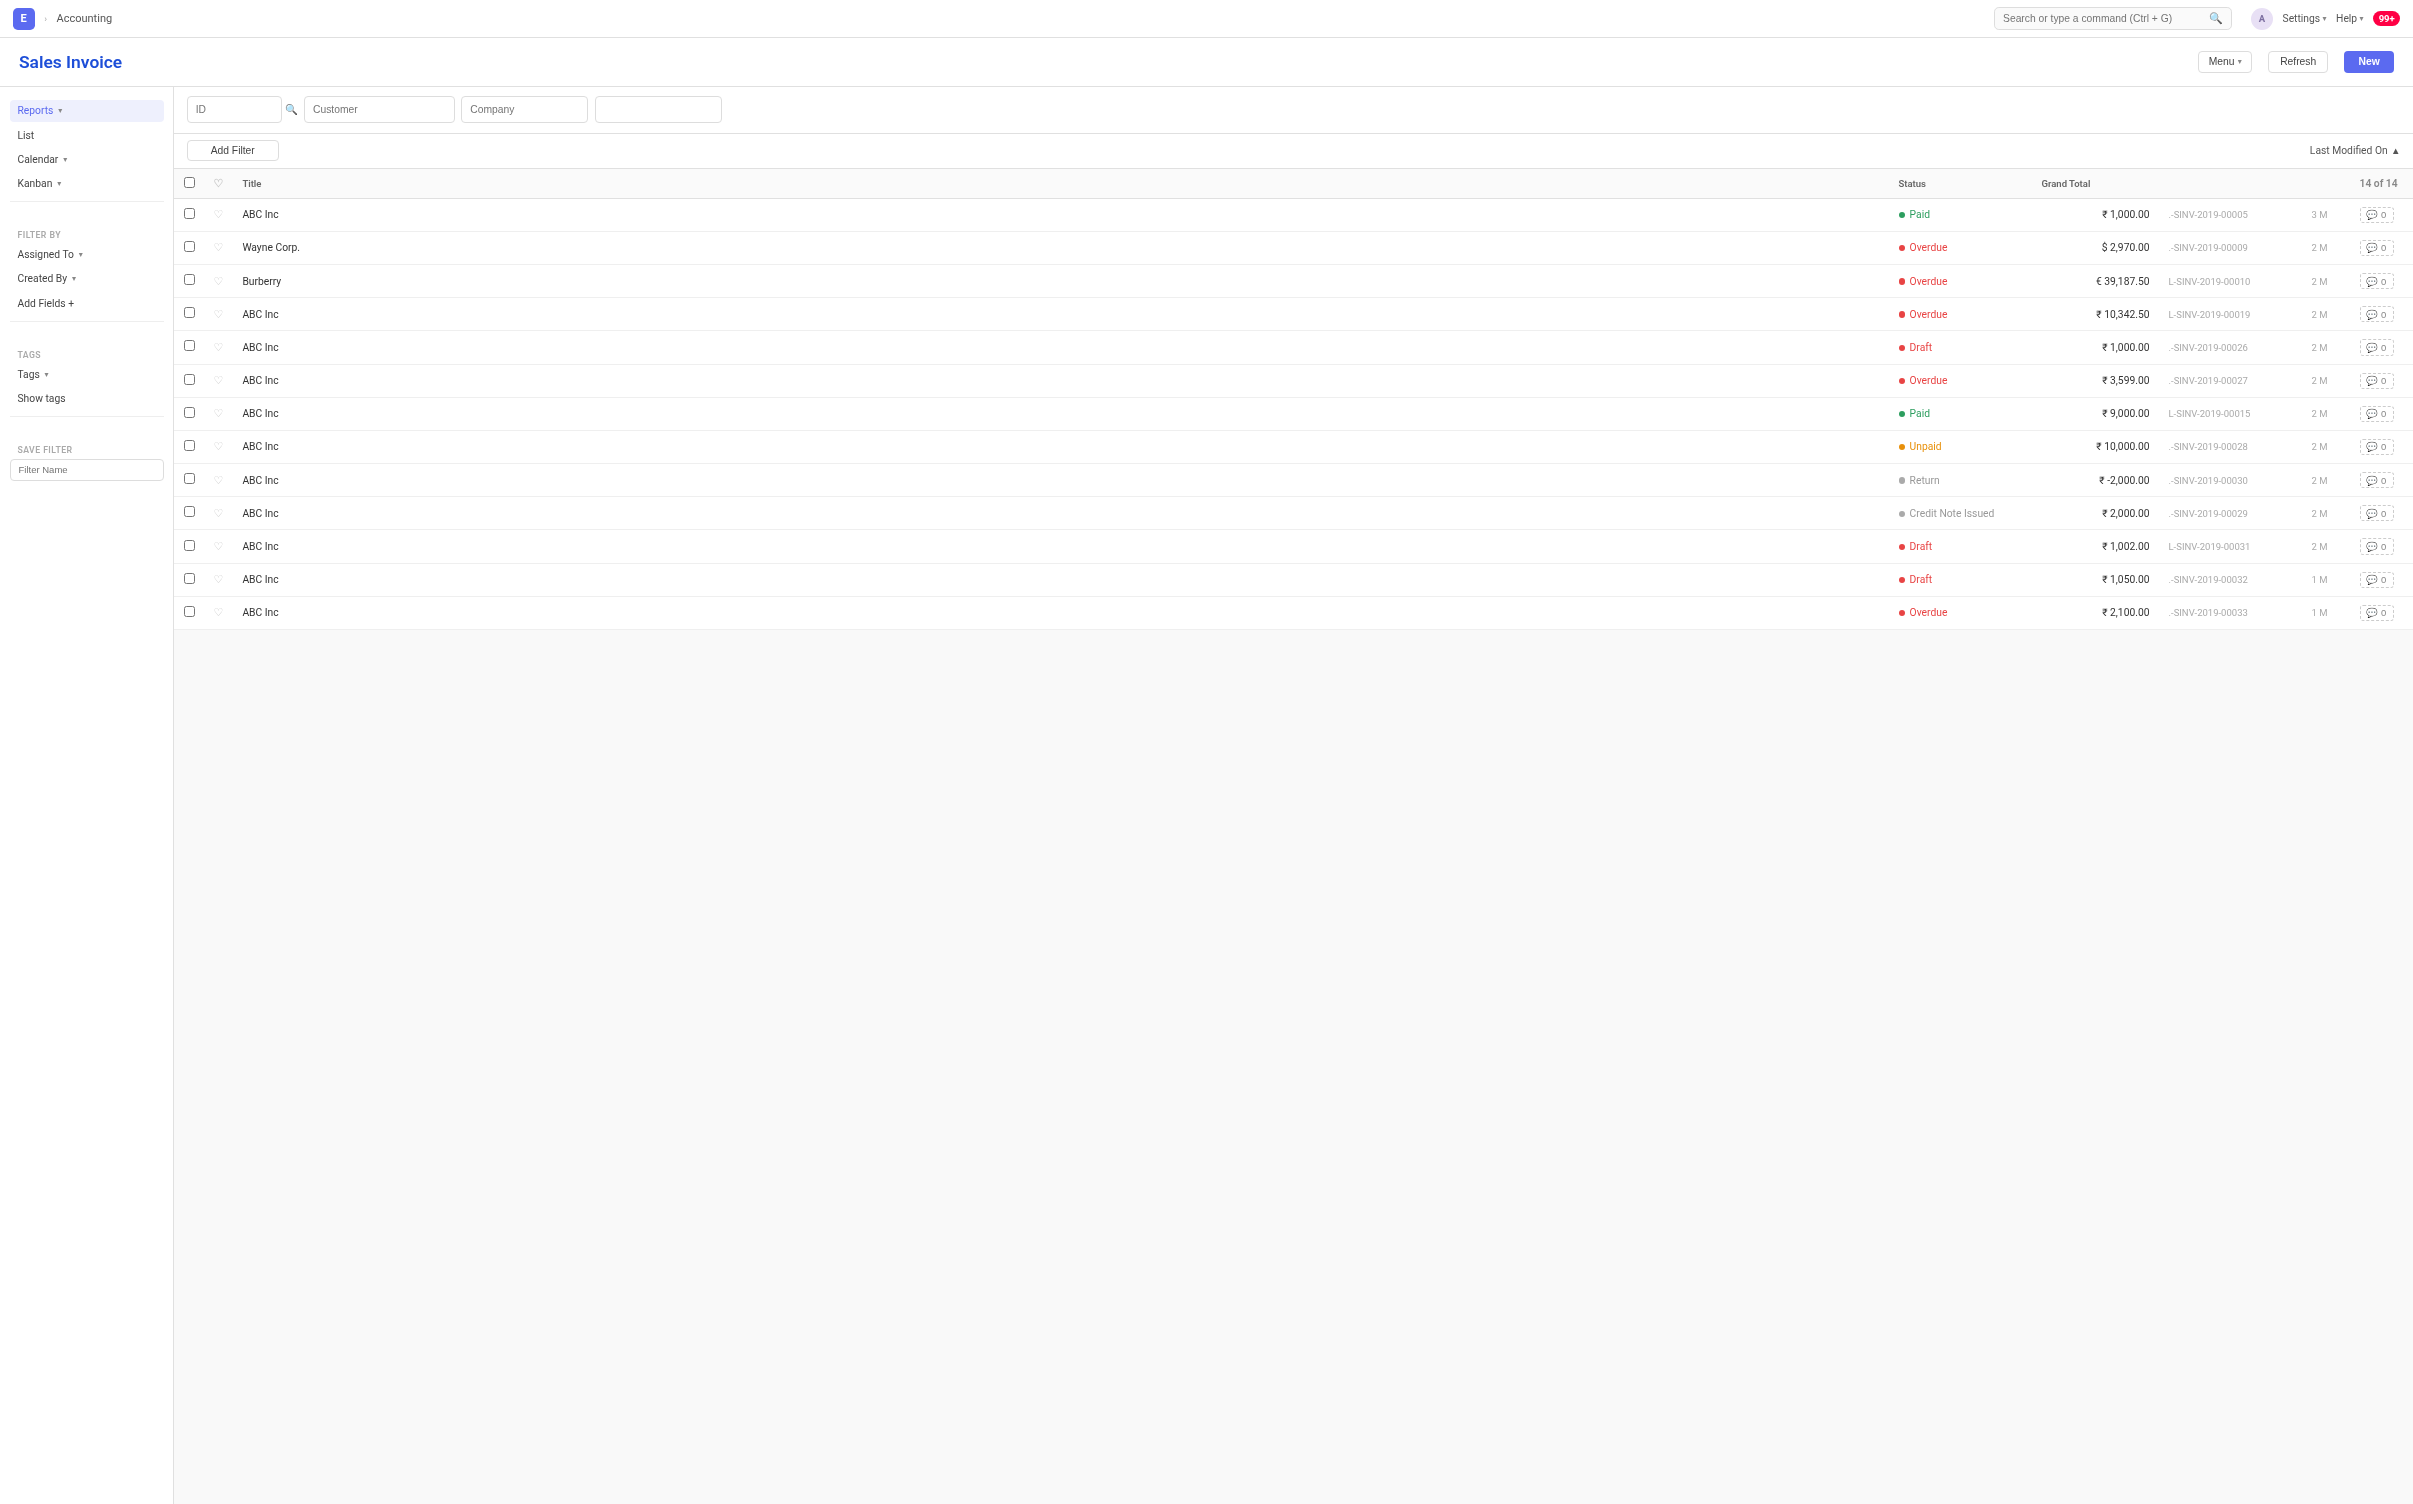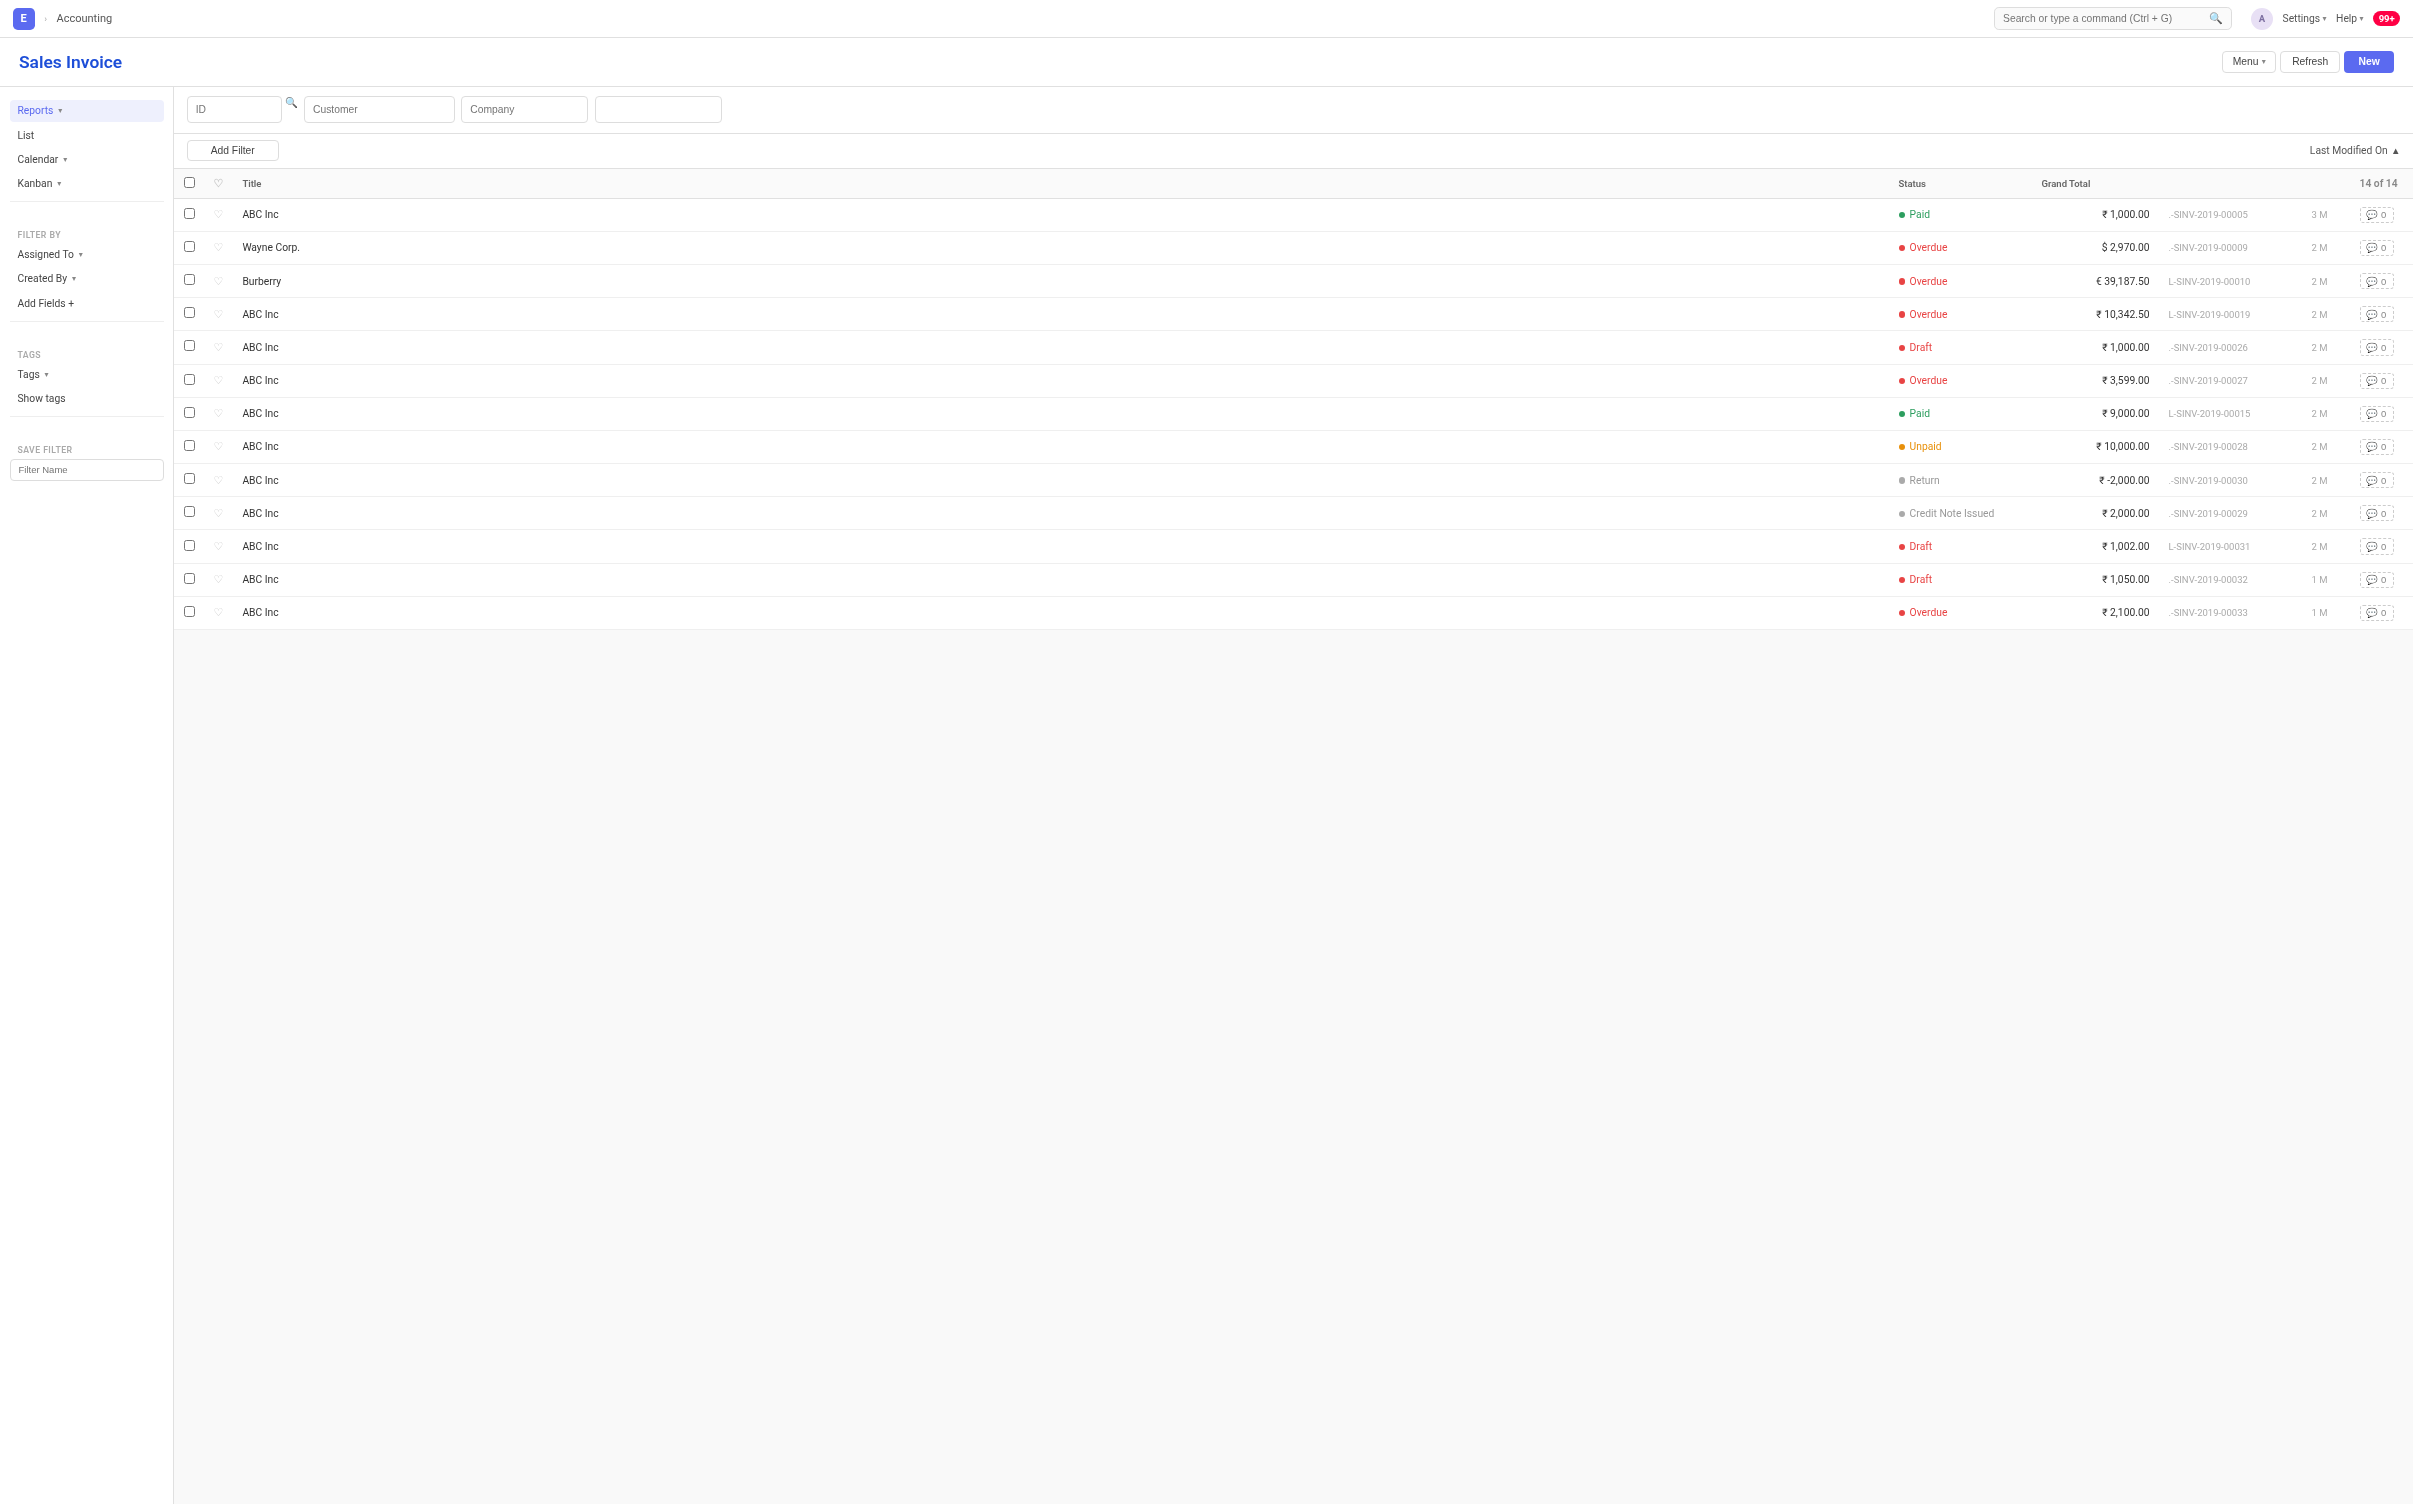--- a/index.html
+++ b/index.html
@@ -34,21 +34,21 @@
     .topnav-badge {
       background: #f04; color: #fff; border-radius: 9.5px; padding: 1.6px 5.6px; font-size: 9.5px; font-weight: bold;
     }
 
     
     .page-header {
       background: #fff; padding: 12.7px 19px; display: flex; align-items: center; justify-content: space-between;
       border-bottom: 0.8px solid #e0e0e0;
     }
     .page-title { font-size: 17.4px; font-weight: 600; color: #1d4ed8; }
-    .page-header-actions { display: flex; align-items: center; gap: 4px; }
+    .page-header-actions { display: flex; align-items: center; gap: 16px; }
     .btn-menu {
       border: 0.8px solid #ddd; background: #fff; padding: 4.8px 9.5px; border-radius: 4px; cursor: pointer;
       font-size: 10.3px; color: #444; display: flex; align-items: center; gap: 3.2px;
     }
     .btn-refresh {
       border: 0.8px solid #ddd; background: #fff; padding: 4.8px 11px; border-radius: 4px; cursor: pointer;
       font-size: 10.3px; color: #444;
     }
     .btn-new {
       background: #5b6af0; color: #fff; border: none; padding: 5.6px 14.3px; border-radius: 4px;
@@ -144,21 +144,21 @@
     .comment-btn {
       border: 0.8px dashed #ccc; border-radius: 3.2px; padding: 1.6px 6.3px;
       font-size: 9.5px; color: #aaa; background: transparent; cursor: pointer;
       display: inline-flex; align-items: center; gap: 2.4px;
     }
     .count-badge { font-size: 9.5px; color: #888; }
 
     .pagination-label { color: #888; font-size: 10.3px; }
     .checkbox { width: 11px; height: 11px; cursor: pointer; accent-color: #5b6af0; }
 
-    .id-wrapper { display: flex; gap: 3.2px; }
+    .id-wrapper { display: flex; align-items: center; gap: 3.2px; }
   </style>
 </head>
 <body>
 
 <nav class="topnav">
   <div class="topnav-logo">
     <span>E</span>
   </div>
   <span class="topnav-chevron">›</span>
   <span class="topnav-app">Accounting</span>

